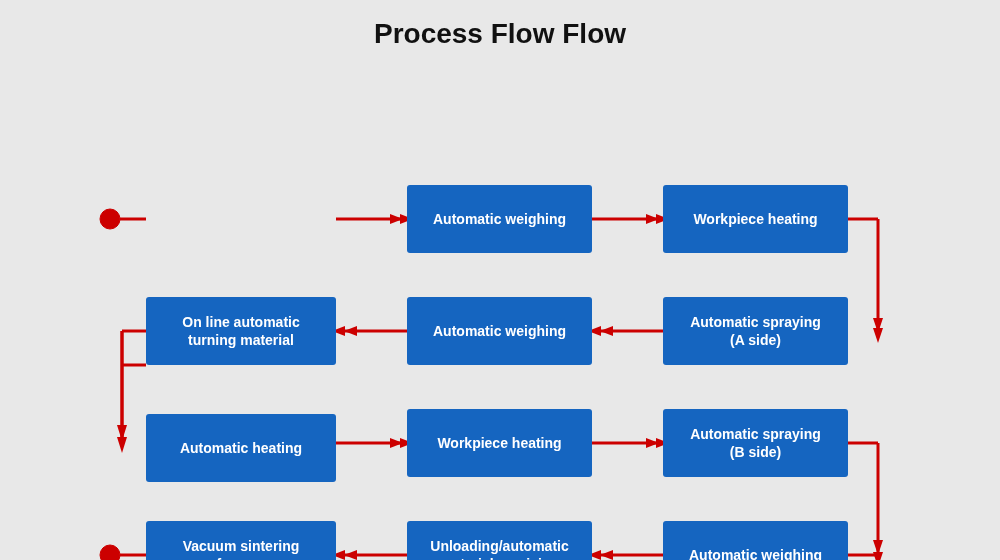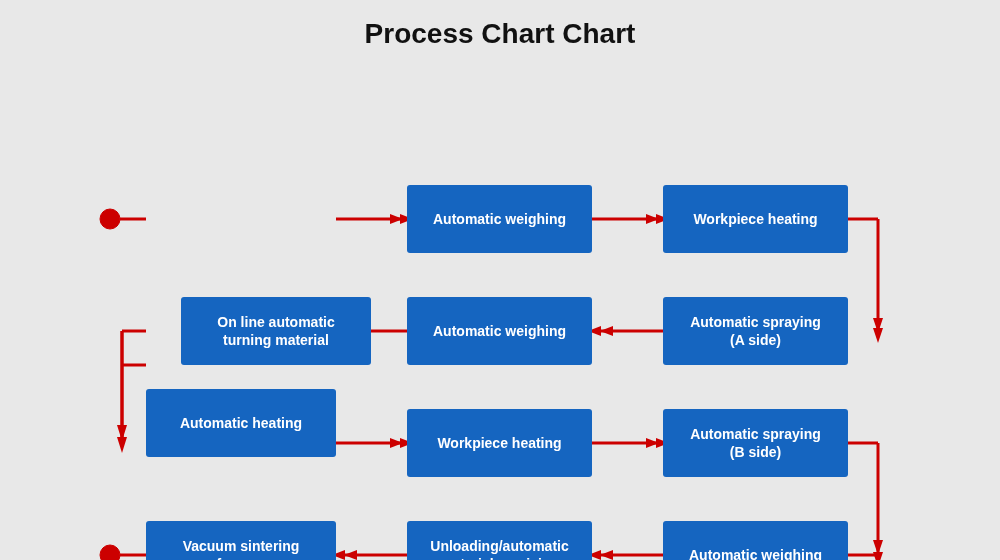--- a/index.html
+++ b/index.html
@@ -45,21 +45,21 @@
       position: absolute;
       top: 0; left: 0;
       width: 1000px;
       height: 480px;
       overflow: visible;
     }
   </style>
 </head>
 <body>
 
-<div class="title">Process Chart Chart</div>
+<div class="title">Process Flow Flow</div>
 
 <div class="flowchart">
   <svg class="flow-svg">
 
     <circle cx="110" cy="144" r="10" fill="#c00" stroke="#c00"></circle>
 
     <line x1="336" y1="144" x2="400" y2="144" stroke="#c00" stroke-width="3"></line>
     <polygon points="400,139 413,144 400,149" fill="#c00"></polygon>
     <polygon points="390,139 403,144 390,149" fill="#c00"></polygon>
 
@@ -117,22 +117,22 @@
     <circle cx="110" cy="480" r="10" fill="#c00" stroke="#c00"></circle>
     <line x1="120" y1="480" x2="146" y2="480" stroke="#c00" stroke-width="3"></line>
 
     <line x1="120" y1="144" x2="146" y2="144" stroke="#c00" stroke-width="3"></line>
 
     <line x1="848" y1="480" x2="878" y2="480" stroke="#c00" stroke-width="3"></line>
   </svg>
 
     <div class="box" style="left: 407px; top: 110px; width: 185px; height: 68px;">Automatic weighing</div>
     <div class="box" style="left: 663px; top: 110px; width: 185px; height: 68px;">Workpiece heating</div>
-    <div class="box" style="left: 146px; top: 222px; width: 190px; height: 68px; margin-left: 35px;">On line automatic<br>turning material</div>
+    <div class="box" style="left: 146px; top: 222px; width: 190px; height: 68px;">On line automatic<br>turning material</div>
     <div class="box" style="left: 407px; top: 222px; width: 185px; height: 68px;">Automatic weighing</div>
     <div class="box" style="left: 663px; top: 222px; width: 185px; height: 68px;">Automatic spraying<br>(A side)</div>
-    <div class="box" style="left: 146px; top: 314px; width: 190px; height: 68px;">Automatic heating</div>
+    <div class="box" style="left: 146px; top: 339px; width: 190px; height: 68px;">Automatic heating</div>
     <div class="box" style="left: 407px; top: 334px; width: 185px; height: 68px;">Workpiece heating</div>
     <div class="box" style="left: 663px; top: 334px; width: 185px; height: 68px;">Automatic spraying<br>(B side)</div>
     <div class="box" style="left: 146px; top: 446px; width: 190px; height: 68px;">Vacuum sintering<br>fumace</div>
     <div class="box" style="left: 407px; top: 446px; width: 185px; height: 68px;">Unloading/automatic<br>material receiving</div>
     <div class="box" style="left: 663px; top: 446px; width: 185px; height: 68px;">Automatic weighing</div>
   </div>
 
 </body></html>

